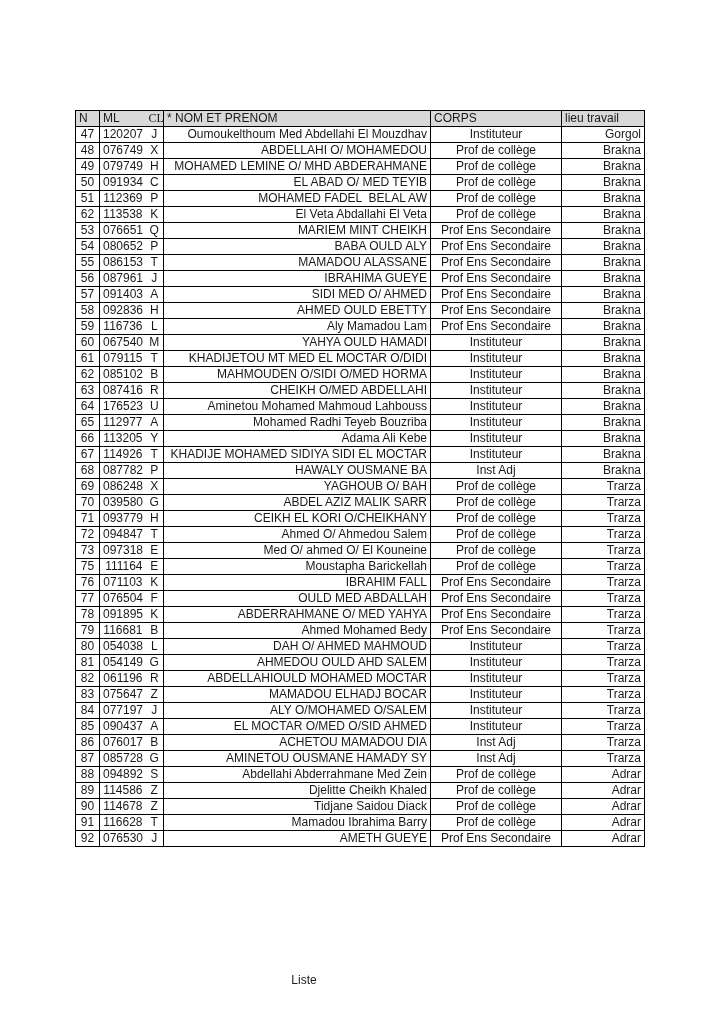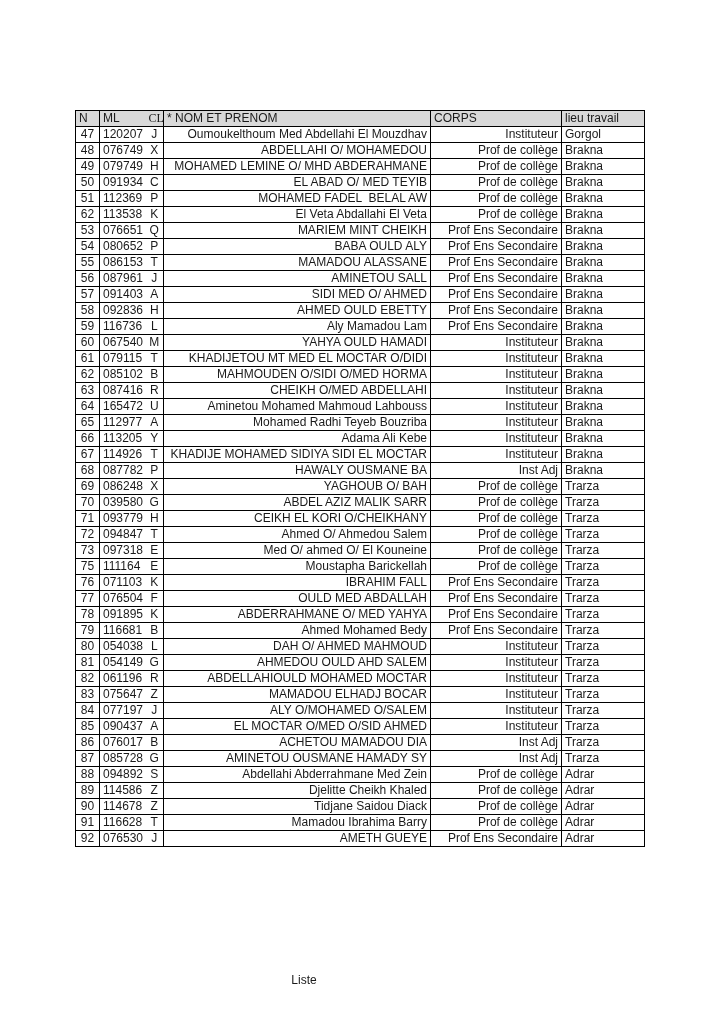--- a/index.html
+++ b/index.html
@@ -31,25 +31,25 @@
     font-weight: normal;
     overflow: hidden;
     white-space: pre;
     vertical-align: middle;
   }
   table.staff thead th {
     background: var(--header-bg, #d9d9d9);
     text-align: left;
   }
   .c-n    { width: 24px; text-align: center; padding-right: 2px; }
-  .c-ml   { width: 46px; text-align: left; border-right: hidden !important; }
+  .c-ml   { width: 46px; text-align: right; border-right: hidden !important; }
   .c-cl   { width: 18px; text-align: center; border-left: hidden !important; padding: 0 1px; }
   .c-nom  { width: 267px; text-align: right; }
-  .c-corps{ width: 131px; text-align: right; }
-  .c-lieu { width: 83px;  text-align: left; }
+  .c-corps{ width: 131px; text-align: center; }
+  .c-lieu { width: 83px;  text-align: right; }
   thead .c-n { text-align: center; padding-right: 0; }
   thead .c-ml { text-align: center; }
   thead .c-cl { text-align: center; font-family: Liberation Serif, serif; }
   .footer {
     position: absolute;
     left: 0; top: 973px; width: 608px;
     text-align: center;
     font-size: 12px;
   }
 </style>
@@ -156,21 +156,21 @@
     <td class="c-cl">T</td>
     <td class="c-nom">MAMADOU ALASSANE</td>
     <td class="c-corps">Prof Ens Secondaire</td>
     <td class="c-lieu">Brakna</td>
   </tr>
 
   <tr>
     <td class="c-n">56</td>
     <td class="c-ml">087961</td>
     <td class="c-cl">J</td>
-    <td class="c-nom">AMINETOU SALL</td>
+    <td class="c-nom">IBRAHIMA GUEYE</td>
     <td class="c-corps">Prof Ens Secondaire</td>
     <td class="c-lieu">Brakna</td>
   </tr>
 
   <tr>
     <td class="c-n">57</td>
     <td class="c-ml">091403</td>
     <td class="c-cl">A</td>
     <td class="c-nom">SIDI MED O/ AHMED</td>
     <td class="c-corps">Prof Ens Secondaire</td>
@@ -226,21 +226,21 @@
     <td class="c-n">63</td>
     <td class="c-ml">087416</td>
     <td class="c-cl">R</td>
     <td class="c-nom">CHEIKH O/MED ABDELLAHI</td>
     <td class="c-corps">Instituteur</td>
     <td class="c-lieu">Brakna</td>
   </tr>
 
   <tr>
     <td class="c-n">64</td>
-    <td class="c-ml">165472</td>
+    <td class="c-ml">176523</td>
     <td class="c-cl">U</td>
     <td class="c-nom">Aminetou Mohamed Mahmoud Lahbouss</td>
     <td class="c-corps">Instituteur</td>
     <td class="c-lieu">Brakna</td>
   </tr>
 
   <tr>
     <td class="c-n">65</td>
     <td class="c-ml">112977</td>
     <td class="c-cl">A</td>

